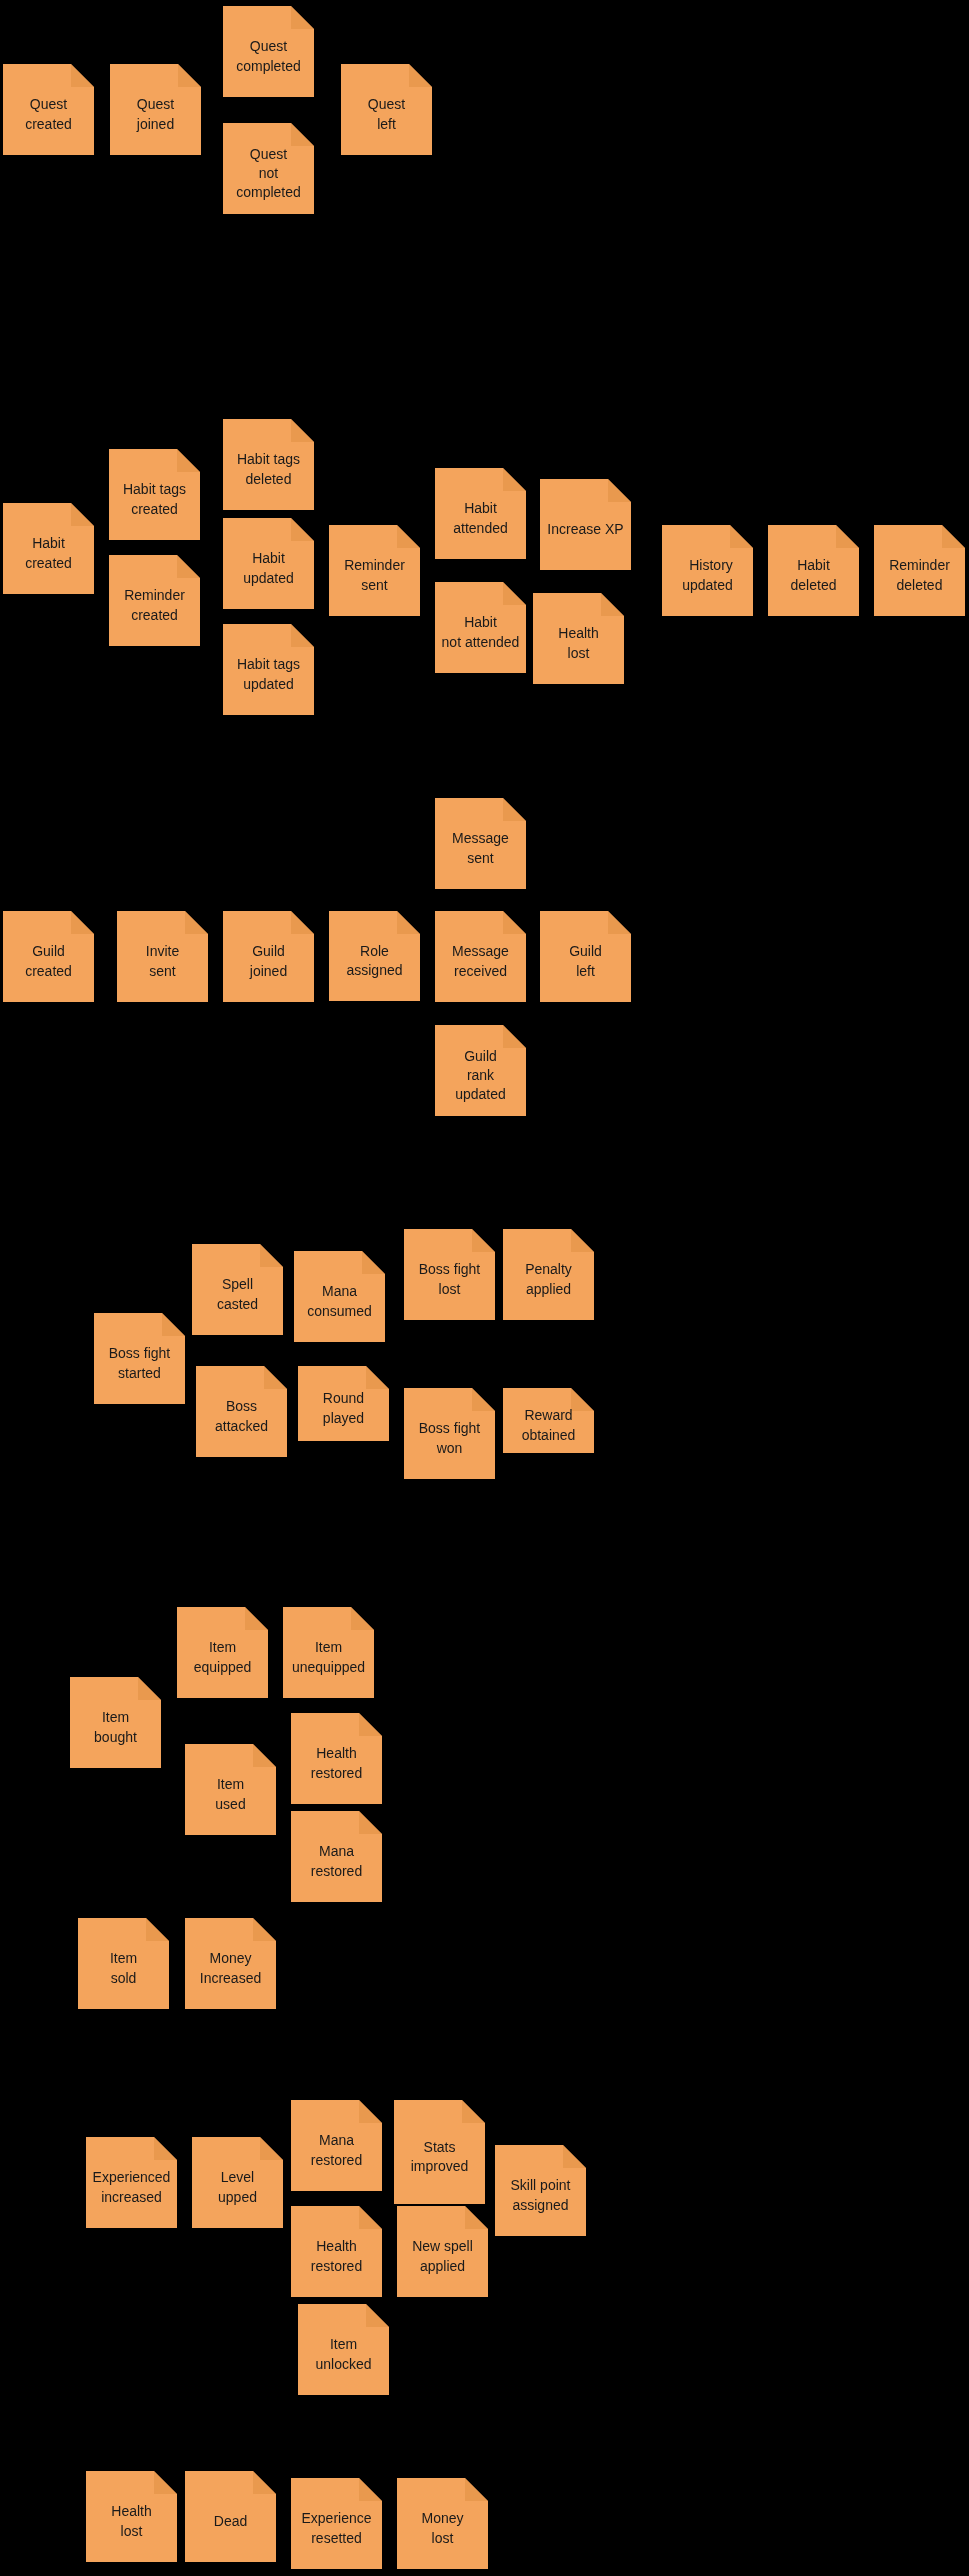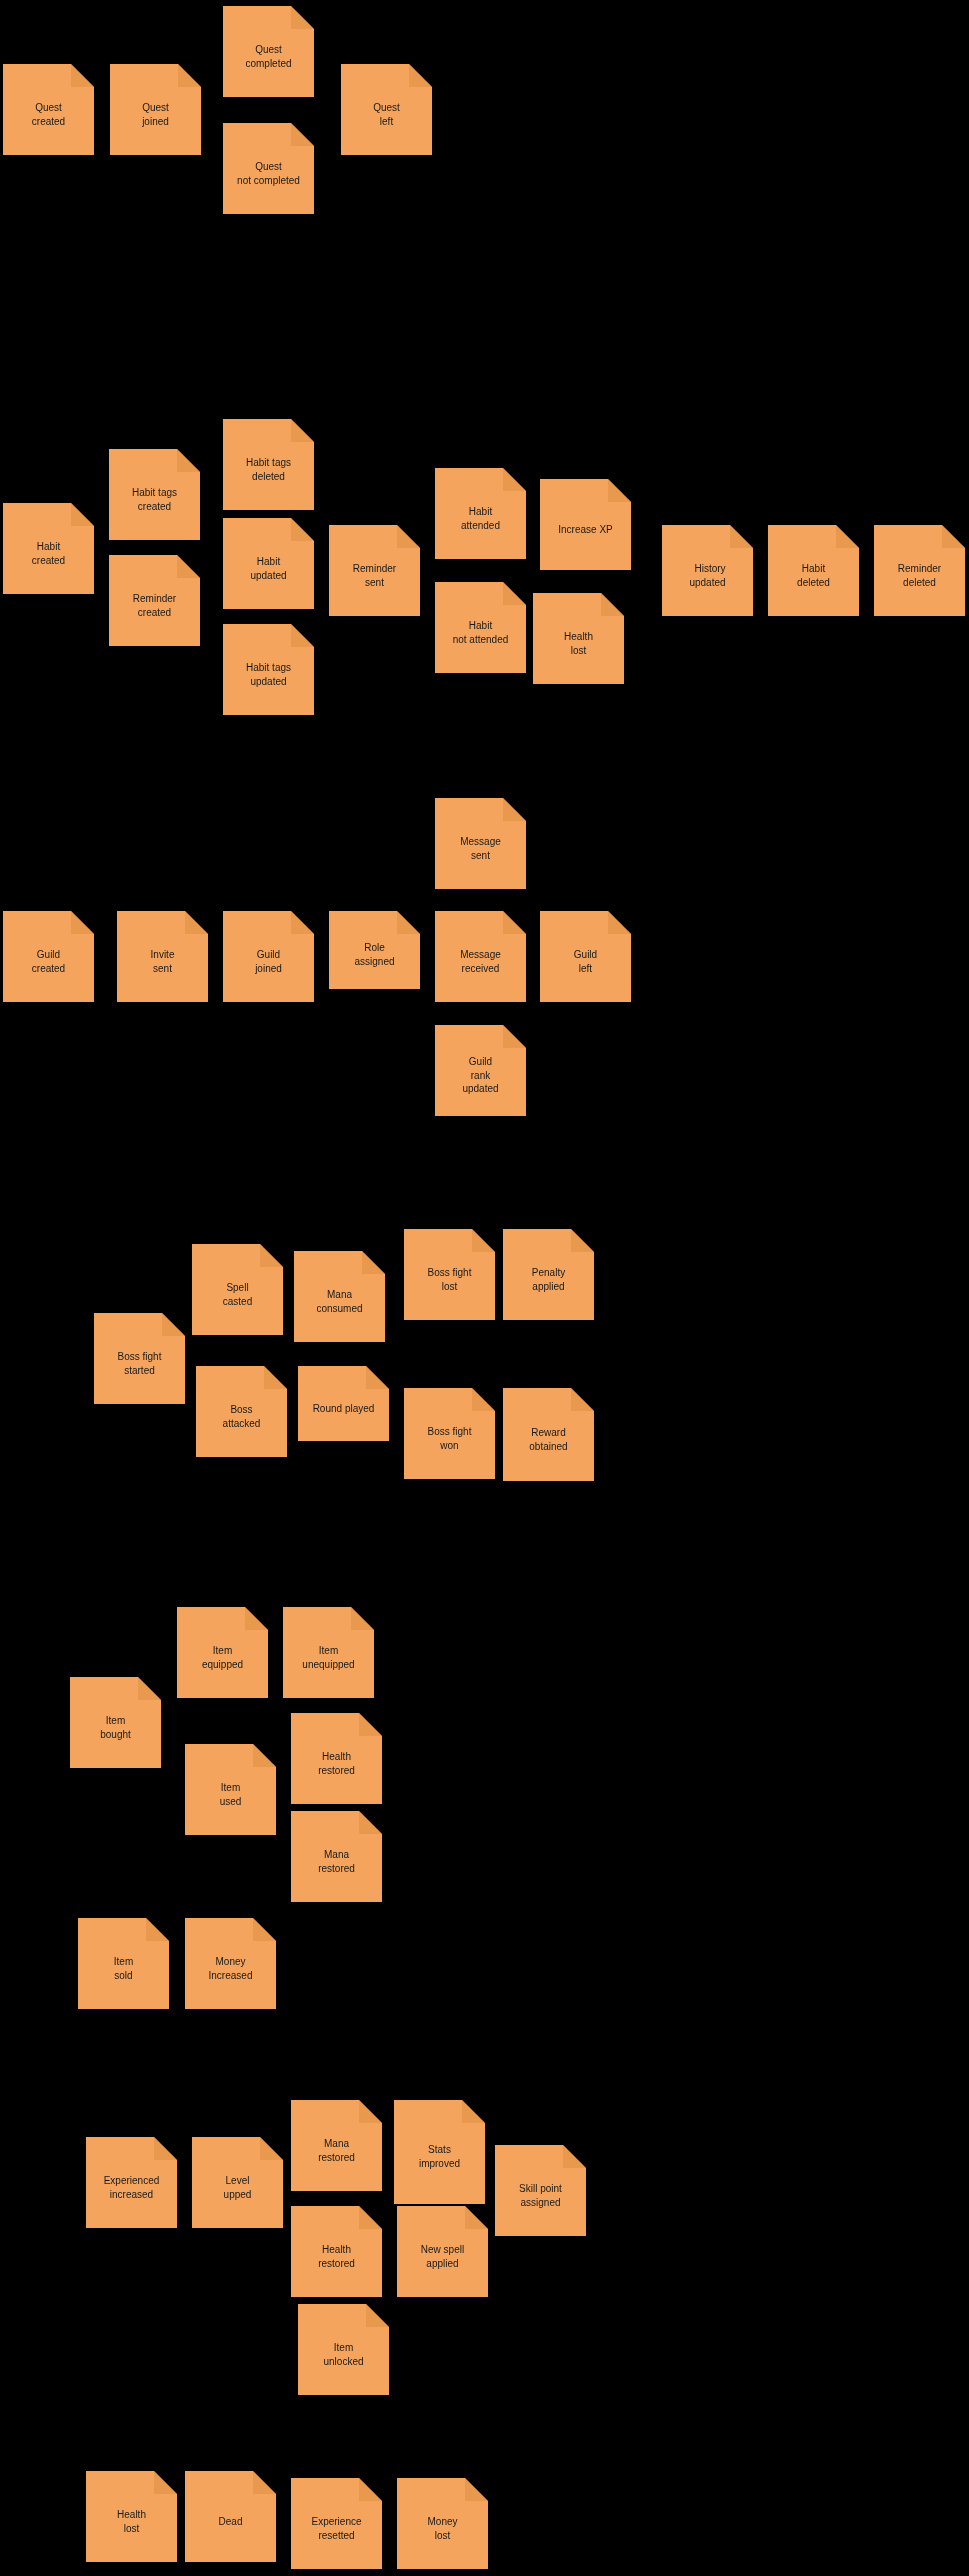--- a/index.html
+++ b/index.html
@@ -29,21 +29,21 @@
     position: absolute;
     top: 0;
     right: 0;
     width: 23px;
     height: 23px;
     background: var(--note-fold, #E9994E);
     clip-path: polygon(0 0, 100% 100%, 0 100%);
   }
   .note-label {
     font-family: "Liberation Sans", "DejaVu Sans", sans-serif;
-    font-size: 10px;
+    font-size: 14px;
     line-height: 1.36;
     color: var(--note-text, #1A1A1A);
     white-space: pre-line;
     padding: 0 3px;
     z-index: 1;
     margin-top: 10px;
   }
 </style>
 </head>
 <body>
@@ -138,21 +138,21 @@
 created</span>
       </div>
       <div class="note" style="left: 117px; top: 911px; width: 91px; height: 91px;">
         <span class="note-label">Invite
 sent</span>
       </div>
       <div class="note" style="left: 223px; top: 911px; width: 91px; height: 91px;">
         <span class="note-label">Guild
 joined</span>
       </div>
-      <div class="note" style="left: 329px; top: 911px; width: 91px; height: 78px;">
+      <div class="note" style="left: 329px; top: 911px; width: 91px; height: 90px;">
         <span class="note-label">Role
 assigned</span>
       </div>
       <div class="note" style="left: 435px; top: 911px; width: 91px; height: 91px;">
         <span class="note-label">Message
 received</span>
       </div>
       <div class="note" style="left: 540px; top: 911px; width: 91px; height: 91px;">
         <span class="note-label">Guild
 left</span>
@@ -188,21 +188,21 @@
 lost</span>
       </div>
       <div class="note" style="left: 503px; top: 1229px; width: 91px; height: 91px;">
         <span class="note-label">Penalty
 applied</span>
       </div>
       <div class="note" style="left: 404px; top: 1388px; width: 91px; height: 91px;">
         <span class="note-label">Boss fight
 won</span>
       </div>
-      <div class="note" style="left: 503px; top: 1388px; width: 91px; height: 93px; align-items: center;">
+      <div class="note" style="left: 503px; top: 1388px; width: 91px; height: 65px; align-items: center;">
         <span class="note-label">Reward
 obtained</span>
       </div>
     </div>
     <div>
       <div class="note" style="left: 70px; top: 1677px; width: 91px; height: 91px;">
         <span class="note-label">Item
 bought</span>
       </div>
       <div class="note" style="left: 177px; top: 1607px; width: 91px; height: 91px;">

